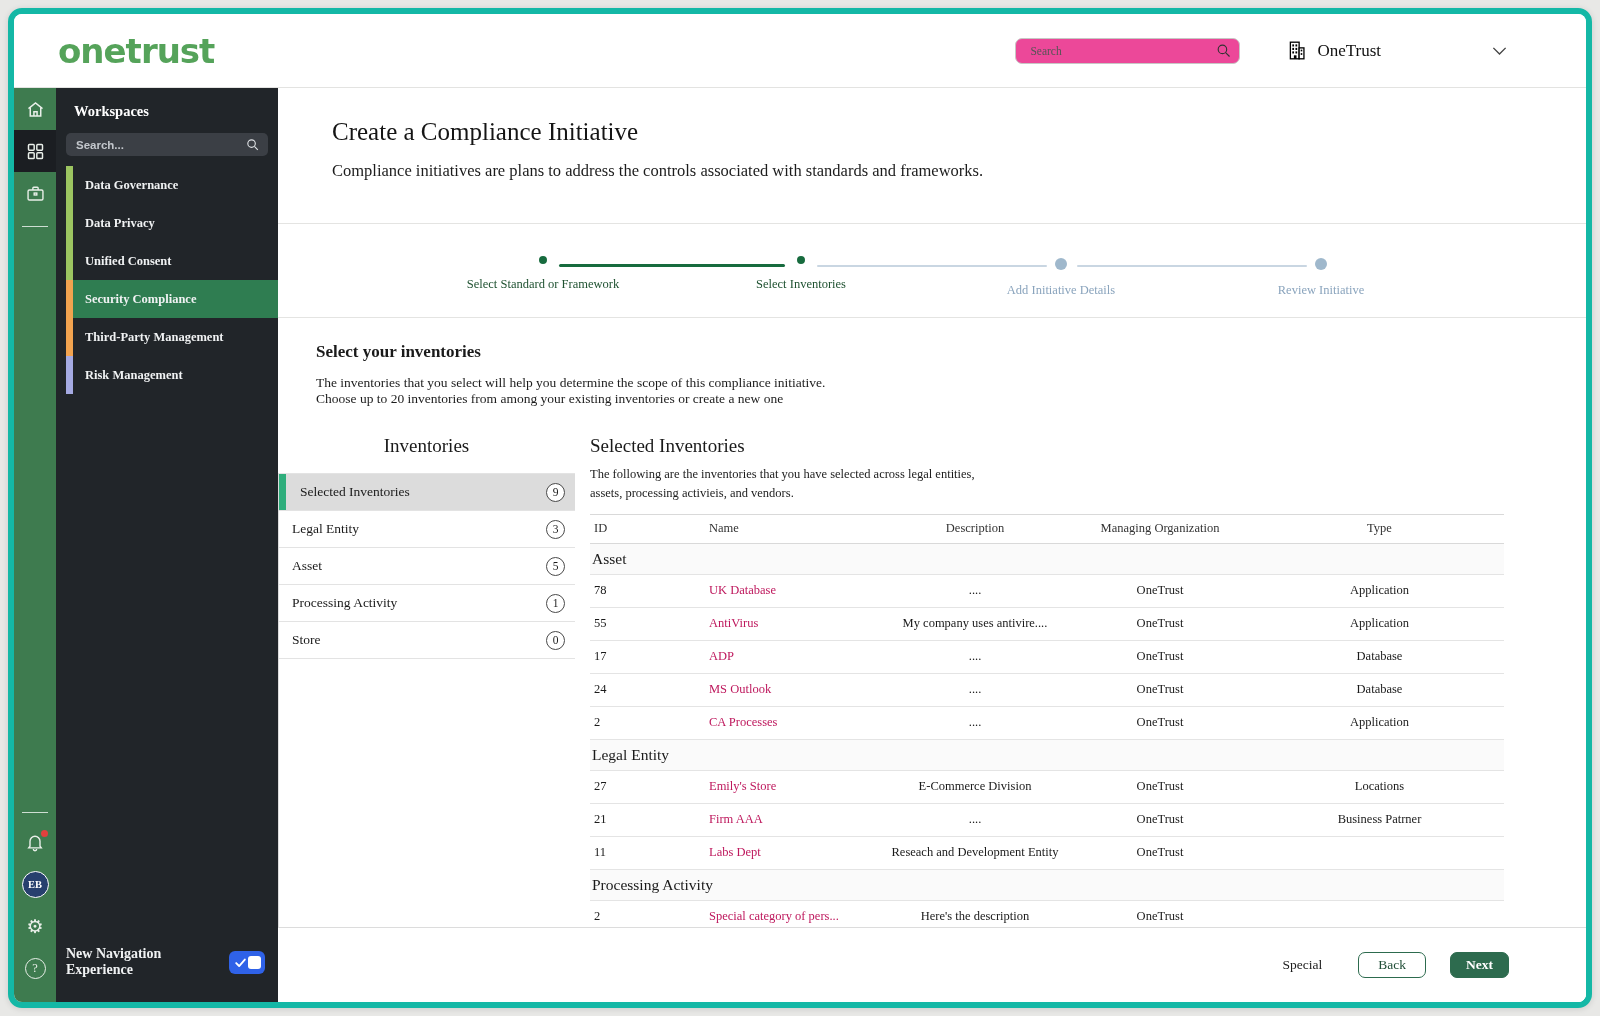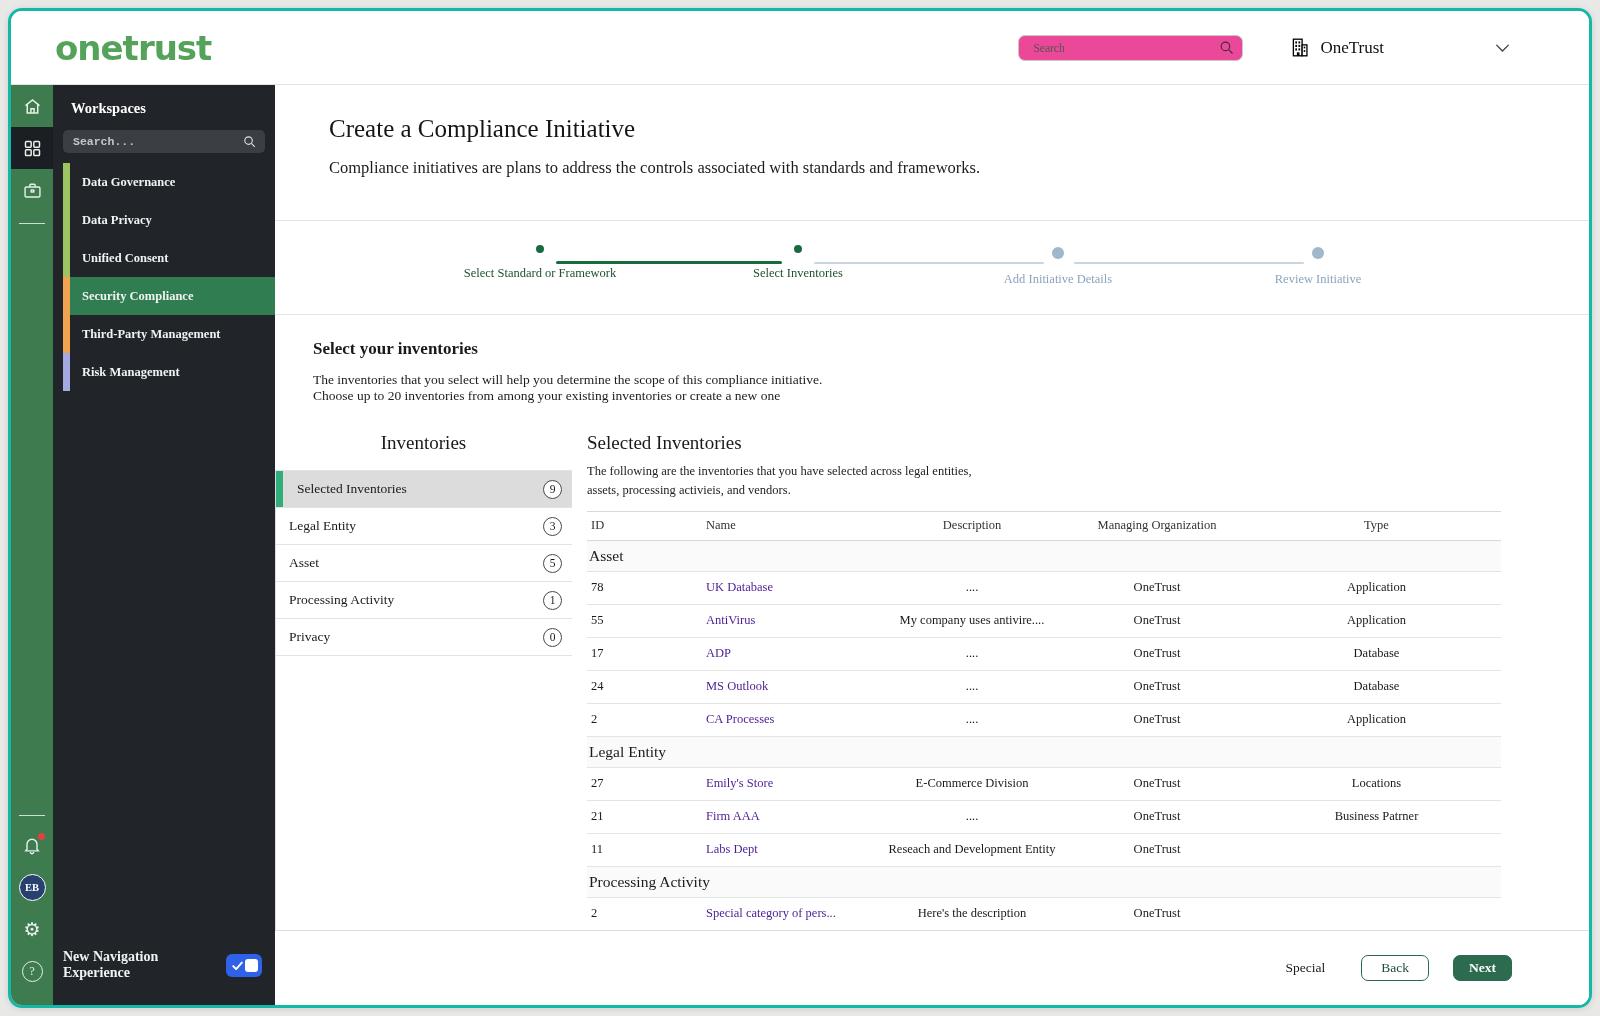--- a/index.html
+++ b/index.html
@@ -1,21 +1,21 @@
 <!DOCTYPE html>
 <html><head>
 <meta charset="utf-8">
 <style>
   * { margin:0; padding:0; box-sizing:border-box; }
   html,body { width:1600px; height:1016px; }
   body { font-family:"Liberation Serif","DejaVu Serif",serif; background:#e8e8e6; color:#1a1a1a; }
   .page { position:relative; width:1600px; height:1016px; }
   .window {
     position:absolute; left:8px; top:8px; width:1584px; height:1000px;
-    background:#fff; border:3px solid #14b8a6; border-radius:14px; overflow:hidden;
+    background:#fff; border:6px solid #14b8a6; border-radius:14px; overflow:hidden;
     box-shadow:0 1px 6px rgba(0,0,0,.12);
     display:flex; flex-direction:column;
   }
 
   
   .tophdr { height:74px; flex:0 0 74px; display:flex; align-items:center; border-bottom:1px solid #e3e3e1; background:#fff; }
   .logo { margin-left:44px; font-family:"DejaVu Sans","Liberation Sans",sans-serif; font-size:34px; font-weight:600; color:#55a35a; letter-spacing:-1px; line-height:1; }
   .hright { margin-left:auto; display:flex; align-items:center; }
   .hsearch { position:relative; width:225px; }
   .hsearch input { width:225px; height:26px; border:1px solid #c7c7c5; border-radius:7px; padding:0 30px 0 14px; font-size:11.5px; font-family:inherit; color:#333; outline:none; background:#ec4899; }
@@ -39,40 +39,40 @@
   .bell-wrap { position:relative; }
   .bell-dot { position:absolute; top:9px; right:8px; width:7px; height:7px; border-radius:50%; background:#e0413d; }
   .avatar { width:27px; height:27px; border-radius:50%; background:#27406e; border:1.5px solid #fff; color:#fff; font-size:10.5px; font-weight:bold; display:flex; align-items:center; justify-content:center; }
   .gear-glyph { font-family:"DejaVu Sans",sans-serif; font-size:19px; color:#e9efe9; line-height:1; }
   .help-circle { width:21px; height:21px; border:1.5px solid #e9efe9; border-radius:50%; color:#e9efe9; font-size:12.5px; display:flex; align-items:center; justify-content:center; }
 
   
   .wspanel { width:222px; flex:0 0 222px; background:#212529; color:#eef0f1; display:flex; flex-direction:column; }
   .ws-title { font-size:14.5px; font-weight:bold; color:#fff; padding:15px 0 0 18px; }
   .ws-search { position:relative; margin:13px 10px 10px 10px; }
-  .ws-search input { width:100%; height:23px; background:#3b3f45; border:none; border-radius:5px; color:#dfe2e5; font-size:11.5px; font-family:Liberation Mono, monospace; font-weight:bold; padding:0 28px 0 10px; outline:none; }
+  .ws-search input { width:100%; height:23px; background:#3b3f45; border:none; border-radius:5px; color:#dfe2e5; font-size:11.5px; font-family:Liberation Sans, sans-serif; font-weight:bold; padding:0 28px 0 10px; outline:none; }
   .ws-search input::placeholder { color:#c3c7cc; }
   .ws-search .mag { position:absolute; right:8px; top:4px; }
   .ws-item { height:38px; margin-left:10px; display:flex; align-items:center; padding-left:12px; border-left:7px solid transparent; font-size:12.5px; font-weight:bold; color:#f0f2f3; cursor:pointer; }
   .ws-item.active { background:#2f7d51; }
   .ws-spacer { flex:1; }
   .toggle-row { display:flex; align-items:center; padding:0 13px 24px 10px; }
   .toggle-label { font-size:14px; font-weight:bold; color:#f0f2f3; }
   .toggle { margin-left:auto; width:37px; height:23px; border-radius:6px; background:#2f62e8; display:flex; align-items:center; justify-content:space-between; padding:0 4px 0 5px; cursor:pointer; }
   .toggle .knob { width:13px; height:13px; background:#fff; border-radius:3px; }
 
   
   .main { flex:1; display:flex; flex-direction:column; min-width:0; background:#fff; }
   .content-header { height:136px; flex:0 0 136px; padding:30px 0 0 54px; border-bottom:1px solid #e4e4e2; }
   .page-title { font-size:25px; color:#151515; }
   .page-sub { font-size:16.5px; margin-top:15px; color:#1c1c1c; }
 
   
   .stepper { height:94px; flex:0 0 94px; position:relative; border-bottom:1px solid #e4e4e2; }
-  .step { position:absolute; top:24px; width:220px; text-align:center; cursor:pointer; }
+  .step { position:absolute; top:32px; width:220px; text-align:center; cursor:pointer; }
   .step:nth-of-type(1){ left:155px; } .step:nth-of-type(2){ left:413px; }
   .step:nth-of-type(3){ left:673px; } .step:nth-of-type(4){ left:933px; }
   .dot { width:12px; height:12px; border-radius:50%; background:#9fb8cc; margin:2px auto 0; }
   .step.reached .dot { width:7px; height:7px; border:4px solid #176b3e; background:#fff; margin:0 auto; }
   .slabel { margin-top:13px; font-size:12.5px; color:#8aa4bd; }
   .step.reached .slabel { color:#1e5130; }
   .sline { position:absolute; border-radius:2px; }
   .sline.l1 { left:281px; width:226px; top:40px; height:3px; background:#176b3e; }
   .sline.l2 { left:539px; width:230px; top:41px; height:2px; background:#c9d6e2; }
   .sline.l3 { left:799px; width:230px; top:41px; height:2px; background:#c9d6e2; }
@@ -97,21 +97,21 @@
   .selpanel { flex:1; margin-left:15px; min-width:0; }
   .sel-title { font-size:19px; }
   .sel-desc { font-size:12.5px; line-height:1.55; margin-top:8px; color:#1c1c1c; }
   .otable { width:914px; margin-top:10px; }
   .trow { display:grid; grid-template-columns:115px 180px 180px 190px 249px; align-items:center; }
   .thead { height:30px; border-top:1px solid #d9d9d9; border-bottom:1px solid #d9d9d9; color:#333; font-size:12.5px; }
   .cell { padding:0 4px; font-size:12.5px; }
   .c1 { text-align:left; } .c2 { text-align:left; } .c3 { text-align:center; } .c4 { text-align:center; } .c5 { text-align:center; }
   .group-row { height:31px; display:flex; align-items:center; background:#fafafa; border-bottom:1px solid #e4e4e4; font-size:15.5px; padding-left:2px; }
   .data-row { min-height:33px; border-bottom:1px solid #e4e4e4; }
-  .name-link { color:#4c1d95; cursor:pointer; }
+  .name-link { color:#be185d; cursor:pointer; }
 
   
   .footer { height:75px; flex:0 0 75px; border-top:1px solid #dcdcdc; background:#fff; display:flex; align-items:center; justify-content:flex-end; padding-right:77px; }
   .btn-cancel { background:none; border:none; font-family:inherit; font-size:13.5px; color:#1c1c1c; cursor:pointer; }
   .btn-back { margin-left:36px; background:#fff; border:1px solid #2d6b4e; border-radius:7px; color:#1f4d36; font-family:inherit; font-size:13.5px; padding:4px 19px; cursor:pointer; }
   .btn-next { margin-left:24px; background:#2d6b4e; border:1px solid #2d6b4e; border-radius:7px; color:#fff; font-family:inherit; font-size:13.5px; font-weight:bold; padding:4px 15px; cursor:pointer; }
 
   svg { display:block; }
 </style>
 </head>
@@ -325,21 +325,21 @@
                     <span class="inv-label">Asset</span>
                     <span class="inv-count">5</span>
                   </div>
 
                   <div class="inv-item">
                     <span class="inv-label">Processing Activity</span>
                     <span class="inv-count">1</span>
                   </div>
 
                   <div class="inv-item">
-                    <span class="inv-label">Privacy</span>
+                    <span class="inv-label">Store</span>
                     <span class="inv-count">0</span>
                   </div>
                 </div>
             </div>
 
             <div class="selpanel">
               <div class="sel-title">Selected Inventories</div>
               <div class="sel-desc">
                 <div>The following are the inventories that you have selected across legal entities,</div>
                 <div>assets, processing activieis, and vendors.</div>

